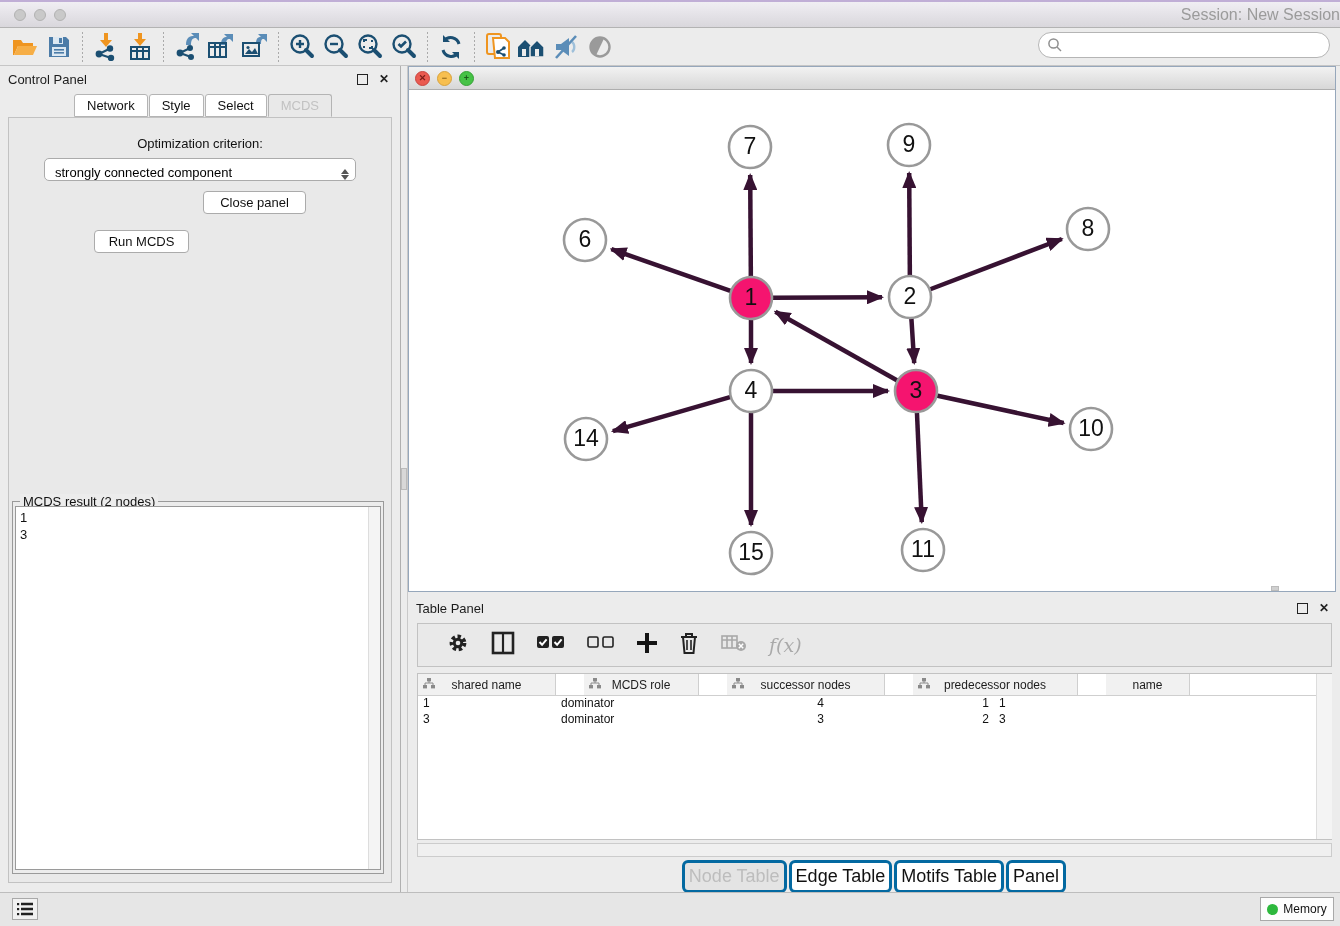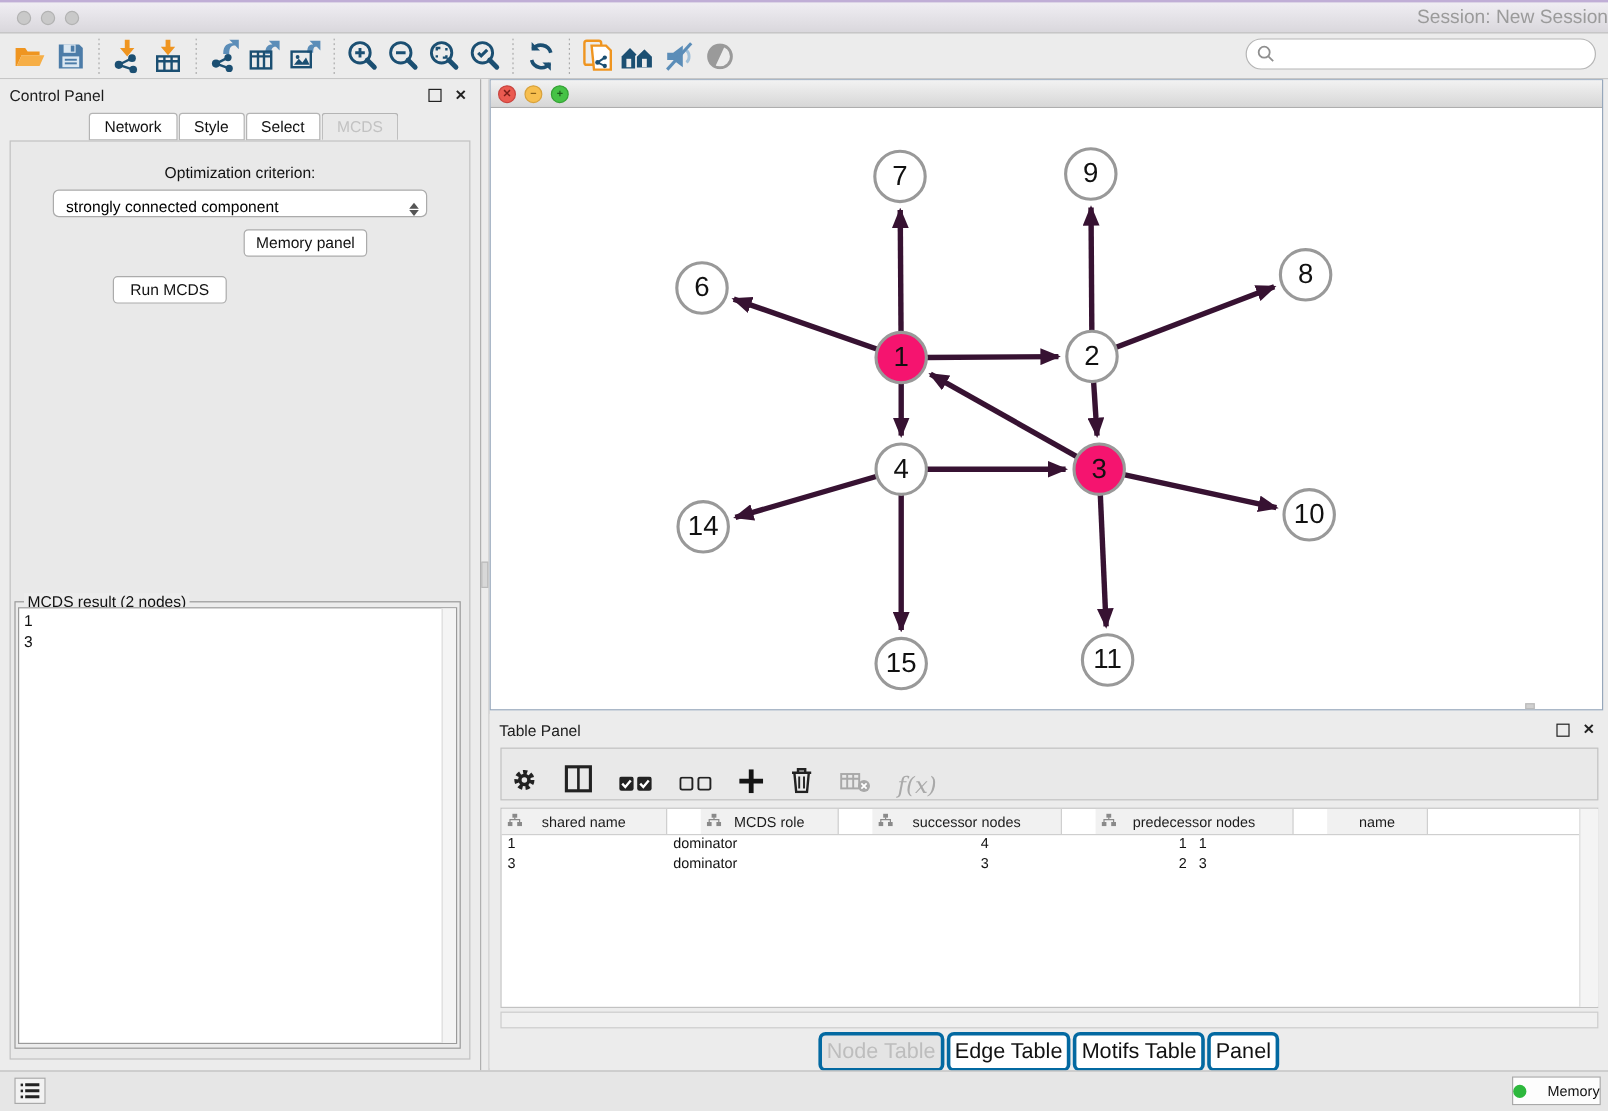--- a/index.html
+++ b/index.html
@@ -46,36 +46,36 @@
   #net-title{height:22px;background:linear-gradient(#f2f2f2,#d7d7d7);border-bottom:1px solid #aeaeae;display:flex;align-items:center;padding:0 6px;}
   #net-title .t{position:absolute;left:0;width:100%;text-align:center;font-size:13px;color:#1c1c1c;}
   .tl2{width:13px;height:13px;border-radius:50%;margin-right:7px;display:flex;align-items:center;justify-content:center;font-size:9px;font-weight:bold;line-height:13px;z-index:2;}
   .tl-red{background:#ea5a50;border:1px solid #c94540;color:#7c1d18;}
   .tl-yel{background:#f7bf4f;border:1px solid #d8a23c;color:#8a6117;}
   .tl-grn{background:#46c246;border:1px solid #35a135;color:#1c5c1c;}
   #graph-svg{position:absolute;left:0;top:22px;}
   #net-grip{left:862px;top:519px;width:8px;height:5px;background:#d0d0d0;border:1px solid #bbb;box-sizing:border-box;}
   
   #table-panel{left:408px;top:595px;width:932px;height:295px;background:#ececec;}
-  #tp-toolbar{left:9px;top:28px;width:915px;height:44px;background:#e9e9e9;border:1px solid #c2c2c2;box-sizing:border-box;display:flex;align-items:flex-end;padding-left:8px;gap:22px;}
+  #tp-toolbar{left:9px;top:28px;width:915px;height:44px;background:#e9e9e9;border:1px solid #c2c2c2;box-sizing:border-box;display:flex;align-items:center;padding-left:29px;gap:22px;}
   #tp-table{left:9px;top:78px;width:915px;height:167px;background:#fff;border:1px solid #c2c2c2;box-sizing:border-box;overflow:hidden;}
   .th-row{display:flex;height:21px;border-bottom:1px solid #cfcfcf;gap:28px;}
   .th-cell{background:#f1f1f1;border-right:1px solid #cfcfcf;font-size:12px;color:#1c1c1c;display:flex;align-items:center;justify-content:center;position:relative;box-sizing:border-box;}
   .th-cell .hicon{position:absolute;left:5px;top:4px;}
   .td-row{display:flex;height:16px;}
   .td-cell{font-size:12px;color:#111;box-sizing:border-box;padding:0 5px;overflow:hidden;white-space:nowrap;}
   #tp-vscroll{left:908px;top:79px;width:15px;height:165px;background:#f4f4f4;border-left:1px solid #ddd;}
   #tp-hstrip{left:9px;top:248px;width:915px;height:14px;background:#f0f0f0;border:1px solid #ccc;box-sizing:border-box;}
   #tp-tabs{left:0;top:265px;width:932px;display:flex;justify-content:center;gap:2px;}
   .btab{border:3px solid #0369a1;background:#fff;font-size:18px;padding:3px 4px;border-radius:6px;color:#111;}
   .btab.active{background:#e4e4e4;color:#bdbdbd;}
   
   #status-bar{left:0;top:892px;width:1340px;height:34px;background:#e6e6e6;border-top:1px solid #bdbdbd;box-sizing:border-box;}
   #list-btn{left:12px;top:898px;width:26px;height:22px;background:#f2f2f2;border:1px solid #a9a9a9;box-sizing:border-box;display:flex;align-items:center;justify-content:center;}
-  #memory-btn{right:6px;top:897px;width:74px;height:24px;background:#fdfdfd;border:1px solid #a9a9a9;box-sizing:border-box;display:flex;align-items:center;justify-content:space-between;gap:5px;font-size:12px;color:#111;}
+  #memory-btn{right:6px;top:897px;width:74px;height:24px;background:#fdfdfd;border:1px solid #a9a9a9;box-sizing:border-box;display:flex;align-items:center;justify-content:center;gap:5px;font-size:12px;color:#111;}
   #memory-dot{width:11px;height:11px;border-radius:50%;background:#2db83d;}
   .fx{font-family:"DejaVu Serif",serif;font-style:italic;font-size:19px;color:#a9a9a9;}
 </style>
 </head>
 <body>
 
 <div id="titlebar" class="abs">
   <div class="tl-dot tl-gray abs" style="left:14px"></div>
   <div class="tl-dot tl-gray abs" style="left:34px"></div>
   <div class="tl-dot tl-gray abs" style="left:54px"></div>
@@ -243,21 +243,21 @@
 <div id="cp-content" class="abs"></div>
 <div id="opt-label" class="abs">Optimization criterion:</div>
 <div id="opt-select" class="abs">
   <span>strongly connected component</span>
   <span class="stepper">
       <span class="tri-up"></span>
       <span class="tri-dn"></span>
     </span>
 </div>
 <div id="btn-run" class="abs cp-btn">Run MCDS</div>
-<div id="btn-close" class="abs cp-btn">Memory panel</div>
+<div id="btn-close" class="abs cp-btn">Close panel</div>
 <div id="mcds-group" class="abs"></div>
 <div id="mcds-legend" class="abs">MCDS result (2 nodes)</div>
 <div id="mcds-text" class="abs">1
 3</div>
 <div id="mcds-scroll" class="abs"></div>
 
 <div id="v-split" class="abs"></div>
 <div id="v-split-handle" class="abs"></div>
 
 <div id="net-win" class="abs">

